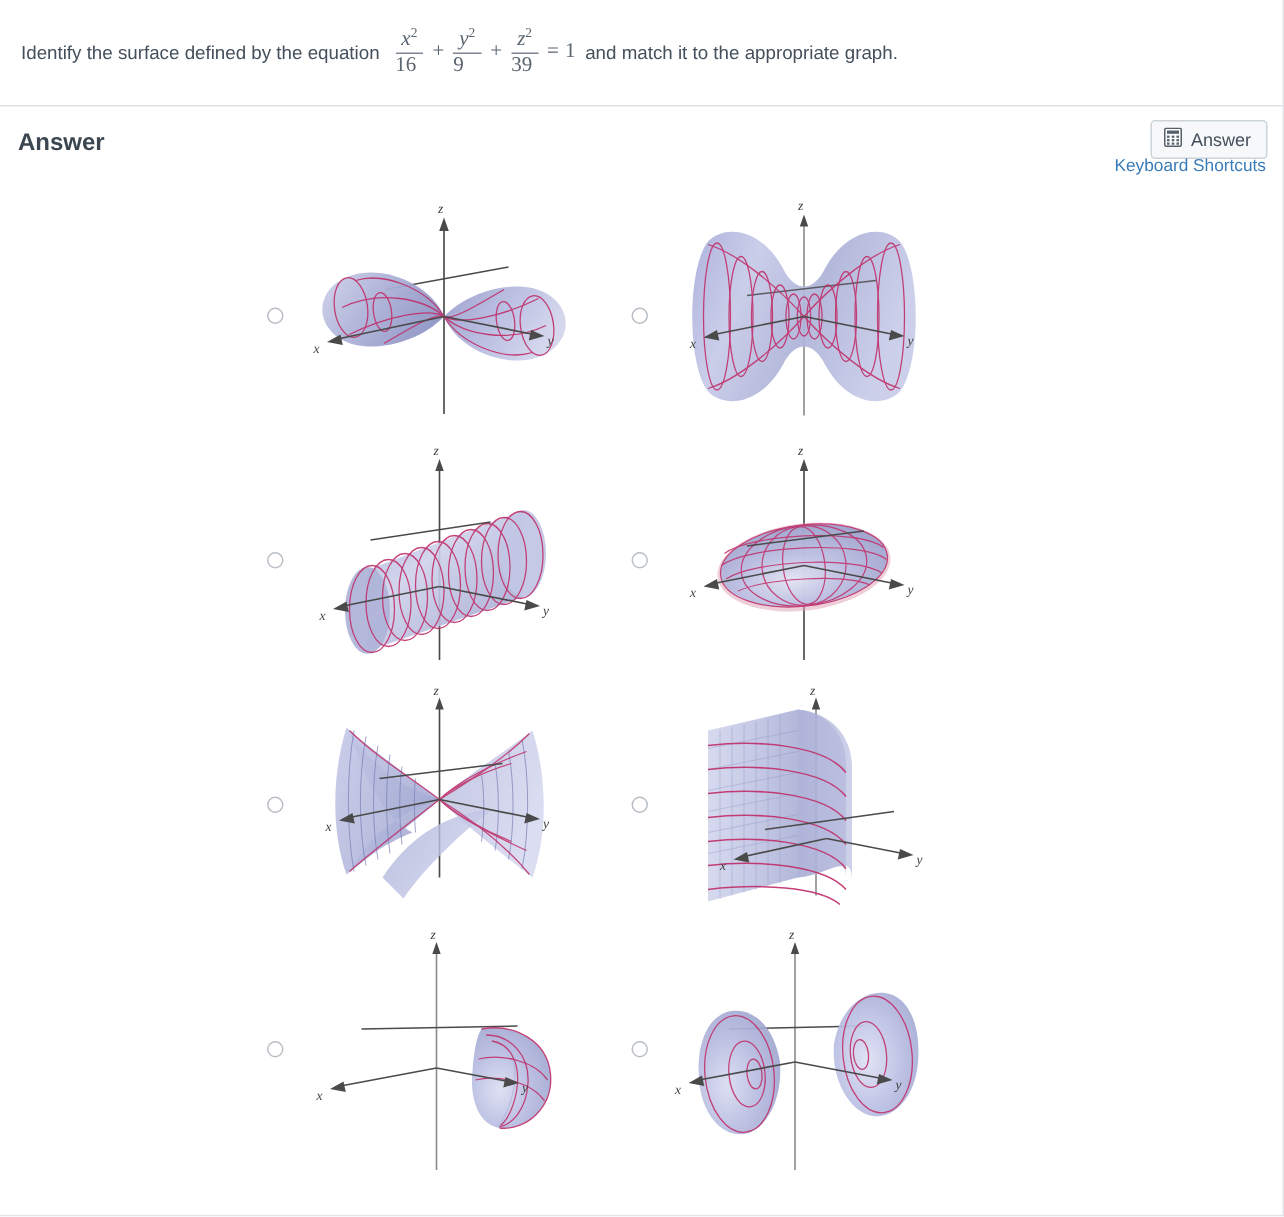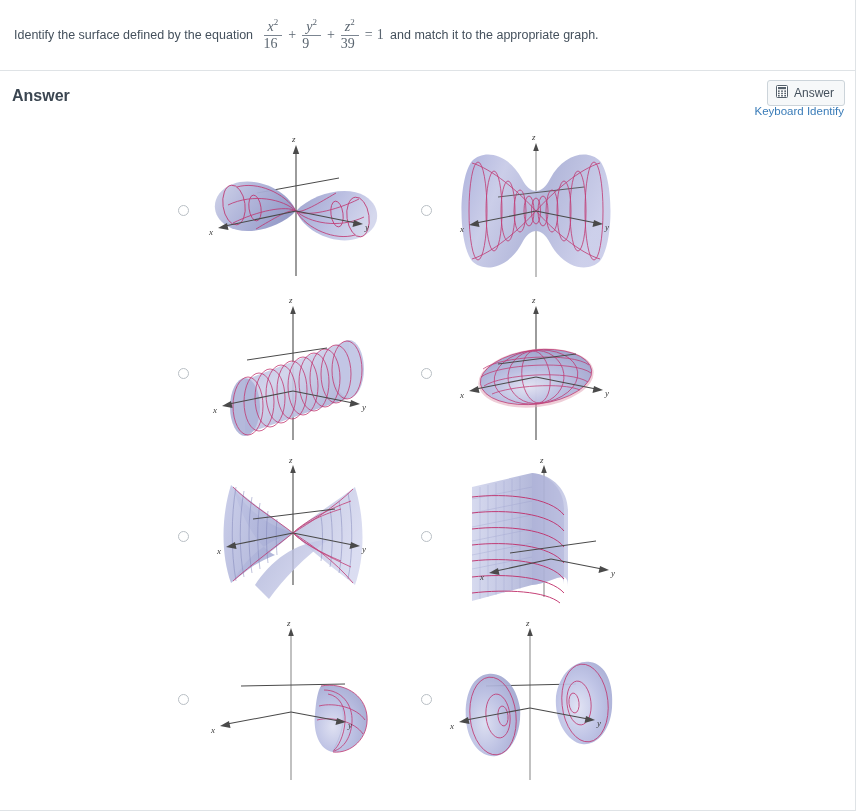--- a/index.html
+++ b/index.html
@@ -208,21 +208,21 @@
           <rect x="2" y="7.7" width="1.7" height="1.5" fill="#55606b"></rect>
           <rect x="5.15" y="7.7" width="1.7" height="1.5" fill="#55606b"></rect>
           <rect x="8.3" y="7.7" width="1.7" height="1.5" fill="#55606b"></rect>
           <rect x="2" y="10" width="1.7" height="1.5" fill="#55606b"></rect>
           <rect x="5.15" y="10" width="1.7" height="1.5" fill="#55606b"></rect>
           <rect x="8.3" y="10" width="1.7" height="1.5" fill="#55606b"></rect>
         </svg>
       </span>
       <span class="kp-label">Answer</span>
     </div>
-    <a class="shortcuts-link" href="#">Keyboard Identify</a>
+    <a class="shortcuts-link" href="#">Keyboard Shortcuts</a>
   </div>
 
   <div class="choices">
 
     <div class="choice">
       <span class="radio"></span>
       <span class="graph">
         <svg width="200" height="160" viewBox="0 0 200 160">
           <defs>
             <linearGradient id="g1a" x1="0" y1="0" x2="1" y2="0.4">

